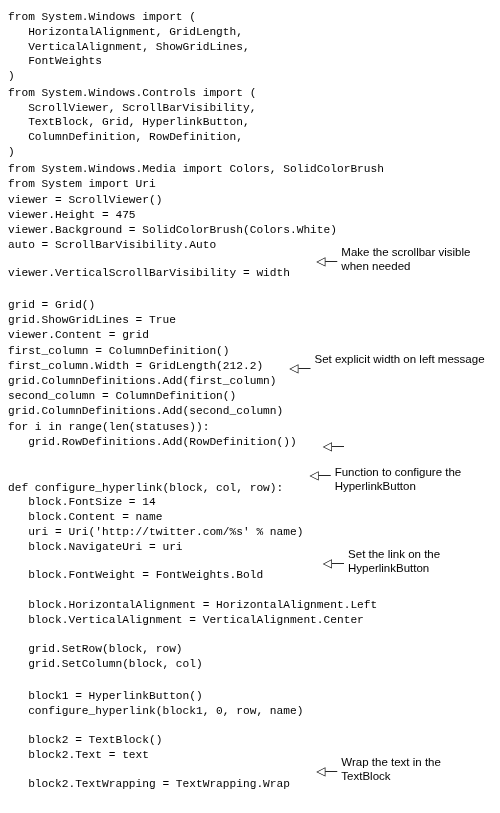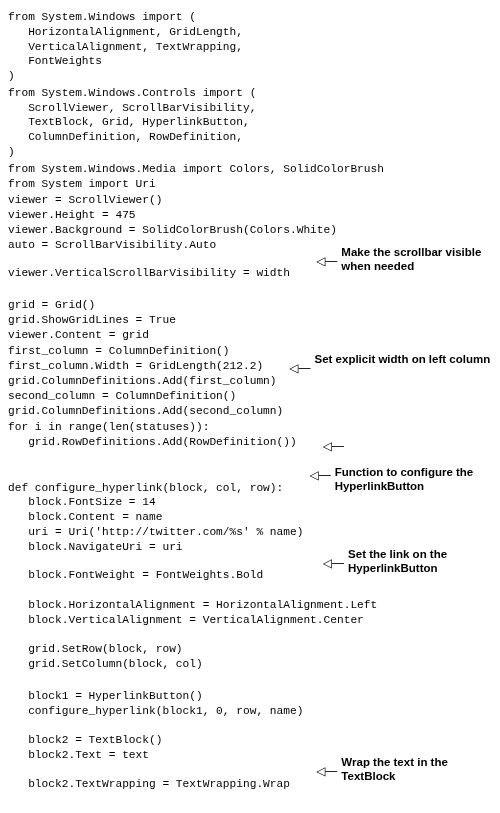--- a/index.html
+++ b/index.html
@@ -33,35 +33,35 @@
     font-family: Arial, sans-serif;
     font-size: 12px;
     padding: 0 4px 0 6px;
     flex: 0 0 auto;
     line-height: 1;
     position: relative;
     top: 2px;
   }
   .anno {
     font-family: Arial, Helvetica, sans-serif;
-    font-weight: bold;
+    font-weight: normal;
     font-size: 11.5px;
     line-height: 1.25;
     flex: 1 1 auto;
     word-wrap: break-word;
   }
   .blk { margin-bottom: 2px; }
 </style>
 </head>
 <body>
 
 <div class="blk">
     <div class="code">from System.Windows import (
    HorizontalAlignment, GridLength,
-   VerticalAlignment, TextWrapping,
+   VerticalAlignment, ShowGridLines,
    FontWeights
 )
 </div>
   </div>
 <div class="blk">
     <div class="code">from System.Windows.Controls import (
    ScrollViewer, ScrollBarVisibility,
    TextBlock, Grid, HyperlinkButton,
    ColumnDefinition, RowDefinition,
 )
@@ -106,21 +106,21 @@
     <div class="code">first_column = ColumnDefinition()</div>
     <div class="anno-wrap">
       <span class="arrow" style="visibility:hidden">◁—</span>
       <span class="anno">&nbsp;</span>
     </div>
   </div>
   <div class="row">
     <div class="code">first_column.Width = GridLength(212.2)   </div>
     <div class="anno-wrap top">
       <span class="arrow">◁—</span>
-      <span class="anno" style="position:relative; top:-8px;">Set explicit width on left column</span>
+      <span class="anno" style="position:relative; top:-8px;">Set explicit width on left message</span>
     </div>
   </div>
   <div class="code">grid.ColumnDefinitions.Add(first_column)
 second_column = ColumnDefinition()
 grid.ColumnDefinitions.Add(second_column)
 </div>
 </div>
 
 <div class="blk">
   <div class="row">

